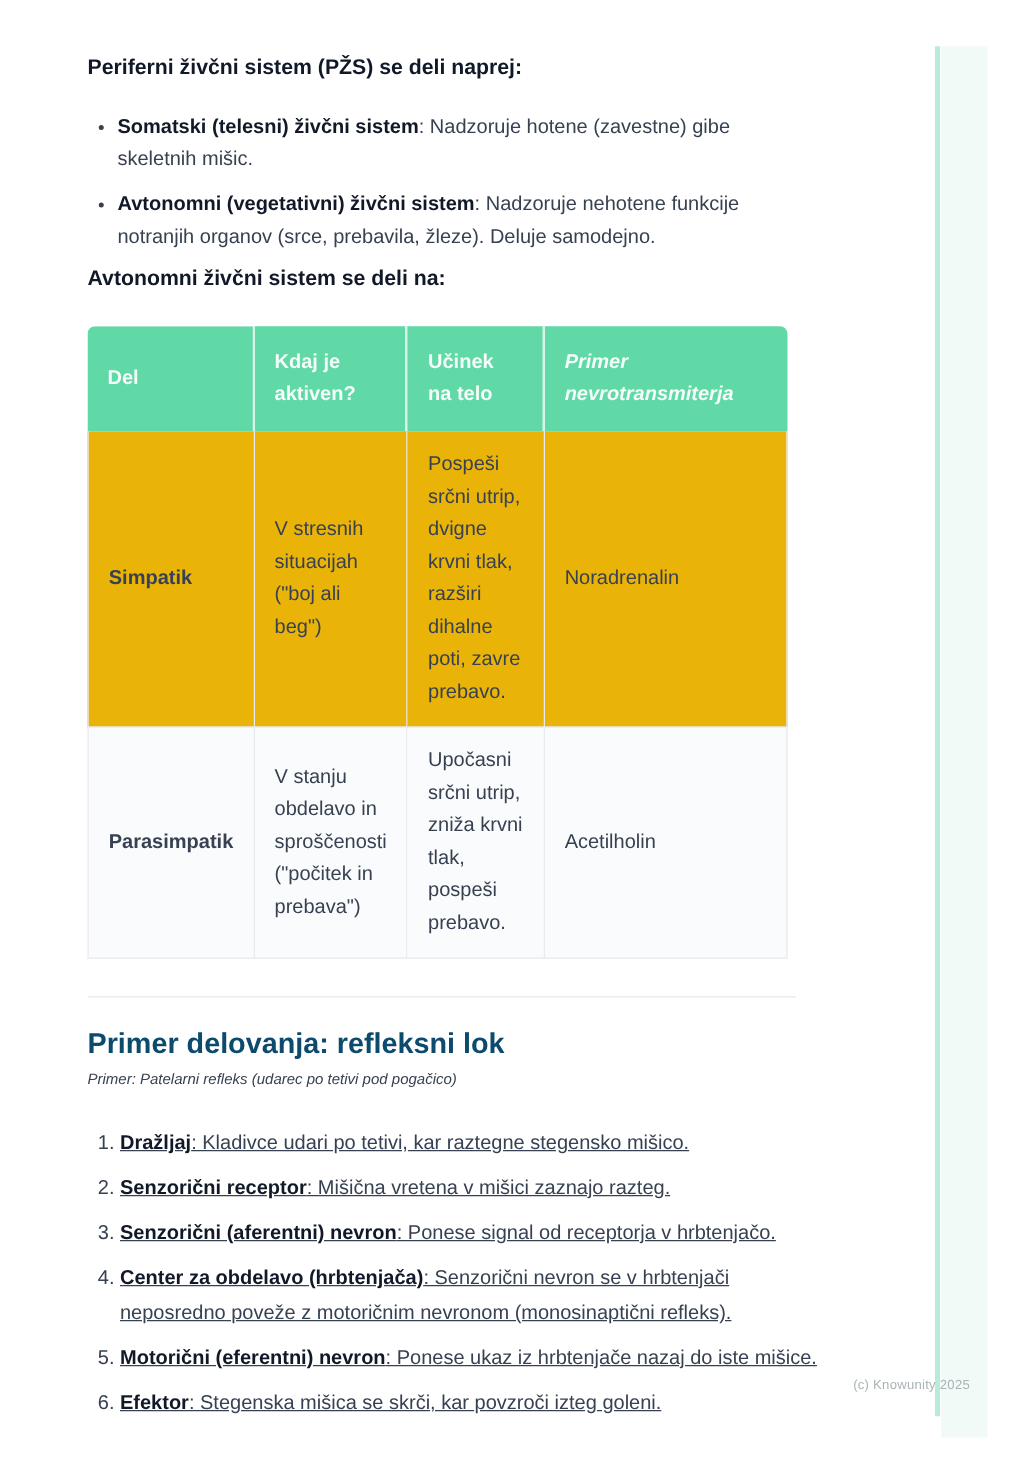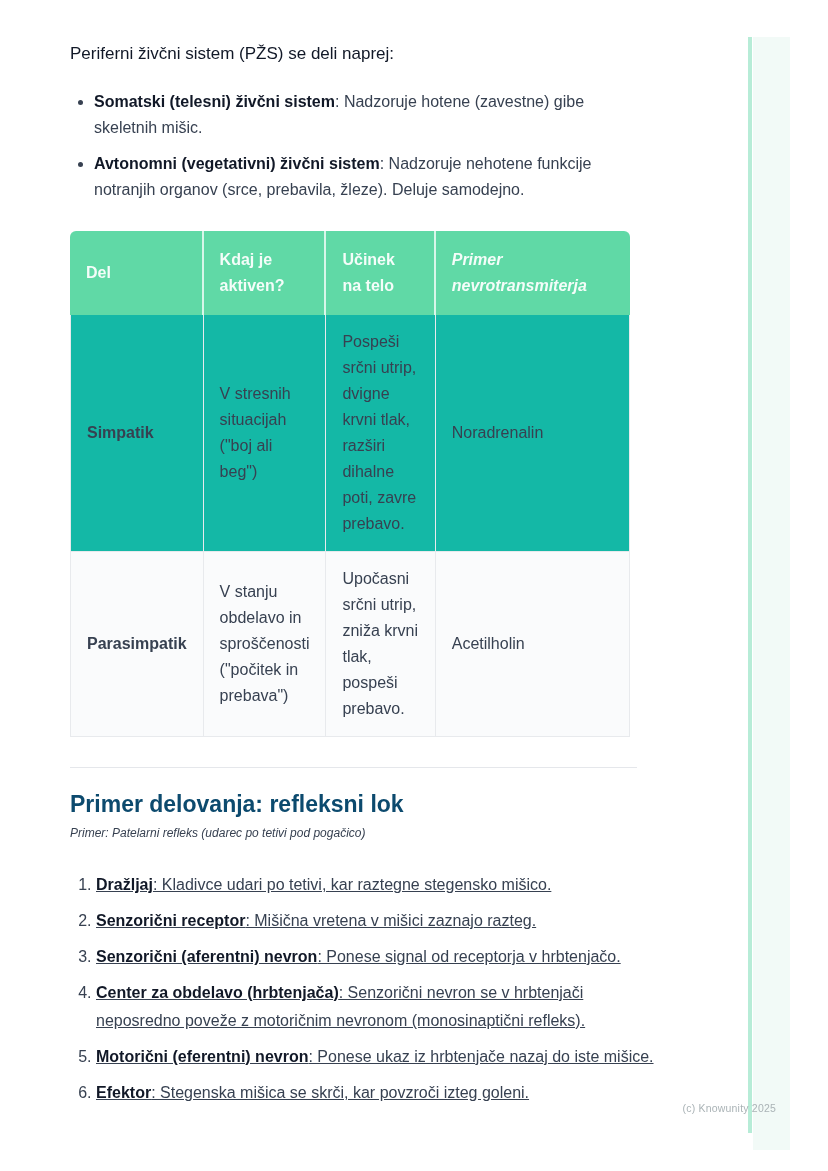--- a/index.html
+++ b/index.html
@@ -8,35 +8,35 @@
   .page { position:relative; width:828px; height:1171px; background:#fff; }
 
   
   .side-fill { position:absolute; left:753px; top:37px; width:37px; height:1113px;
     background:#f2faf7; }
   .side-line { position:absolute; left:748px; top:37px; width:4px; height:1096px;
     background:#b7ecd7; }
 
   .content { position:absolute; left:70px; top:44px; width:660px; }
 
-  .h-bold { font-size:17px; font-weight:400; color:#111827; line-height:20px; }
+  .h-bold { font-size:17px; font-weight:700; color:#111827; line-height:20px; }
   .h-bold.first { margin-bottom:25px; }
 
   ul.bullets { list-style:disc; padding-left:24px; width:530px; margin-bottom:4px; }
   ul.bullets li { font-size:16px; line-height:26px; margin-bottom:10px; color:#374151; }
   .b { font-weight:700; color:#111827; }
 
   table.ans { width:560px; border-collapse:separate; border-spacing:0;
     margin-top:28px; font-size:16px; }
   table.ans th { background:#60d9a6; color:rgba(255,255,255,0.93); font-weight:600;
     text-align:left; vertical-align:middle; padding:16px; line-height:26px;
     border-right:2px solid rgba(255,255,255,0.75); }
   table.ans th:first-child { border-top-left-radius:6px; }
   table.ans th:last-child { border-right:none; border-top-right-radius:6px;font-style:italic; }
-  table.ans td { background:#14b8a6; vertical-align:middle; padding:14px 16px;
+  table.ans td { background:#eab308; vertical-align:middle; padding:14px 16px;
     line-height:26px; color:#374151;
     border-right:1px solid #e8eaed; border-bottom:1px solid #e8eaed; }
   table.ans td:first-child { border-left:1px solid #e8eaed; }
   table.ans tbody tr:nth-child(2) td { background:#fafbfc; }
   td.cell-b { font-weight:700; color:#111827; }
 
   hr.rule { border:none; border-top:1px solid #e5e7eb; width:567px; margin-top:30px; }
 
   h2.accent { margin-top:22px; font-size:23px; font-weight:700; color:#0c4a6e;
     line-height:28px; }
@@ -64,20 +64,21 @@
 
     <ul class="bullets">
       <li>
         <span class="b">Somatski (telesni) živčni sistem</span><span>: Nadzoruje hotene (zavestne) gibe skeletnih mišic.</span>
       </li>
       <li>
         <span class="b">Avtonomni (vegetativni) živčni sistem</span><span>: Nadzoruje nehotene funkcije notranjih organov (srce, prebavila, žleze). Deluje samodejno.</span>
       </li>
     </ul>
 
+    <p class="h-bold">Avtonomni živčni sistem se deli na:</p>
 
     <table class="ans">
       <colgroup>
         <col style="width:112px">
           <col style="width:116px">
         <col style="width:118px">
           <col style="width:219px">
       </colgroup>
       <thead>
         <tr>

